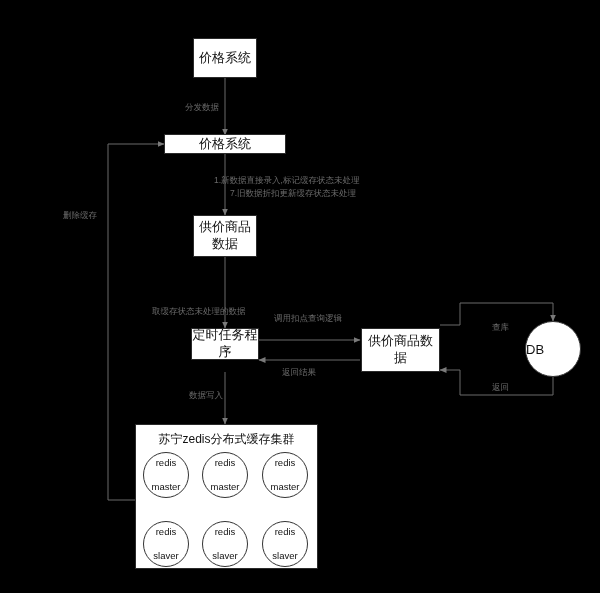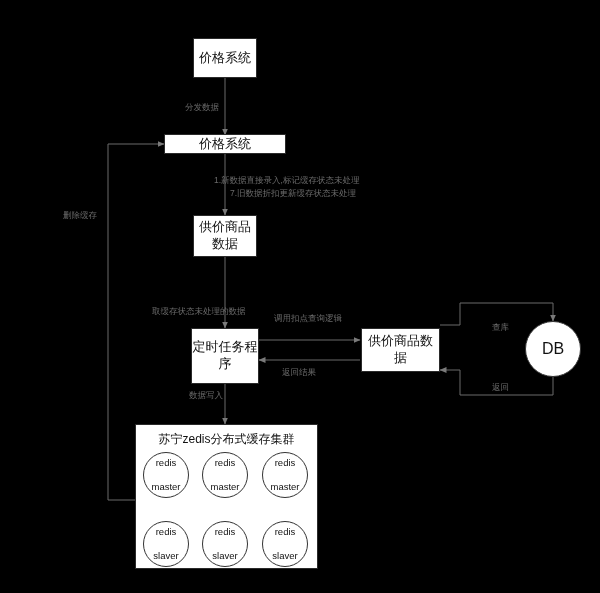--- a/index.html
+++ b/index.html
@@ -65,24 +65,23 @@
     box-sizing: border-box;
     line-height: 1.25;
     gap: 12px;
   }
   .db-node {
     position: absolute;
     border: 1px solid #333333;
     border-radius: 50%;
     background: #ffffff;
     color: #111111;
-    font-size: 16px;
+    font-size: 13px;
     display: flex;
     align-items: center;
-    justify-content: center;
     box-sizing: border-box;
   }
   .edge-label {
     position: absolute;
     color: #6a6a6a;
     font-size: 8.5px;
     white-space: pre;
     line-height: 1.45;
   }
 </style>
@@ -126,21 +125,21 @@
   </div>
 
   <div class="nodebox" style="left:164px; top:134px; width:122px; height:20px;">
     <span>价格系统</span>
   </div>
 
   <div class="nodebox" style="left:193px; top:215px; width:64px; height:42px;">
     <span>供价商品数据</span>
   </div>
 
-  <div class="nodebox" style="left:191px; top:328px; width:68px; height:56px;">
+  <div class="nodebox" style="left:191px; top:328px; width:68px; height:32px;">
     <span>定时任务程序</span>
   </div>
 
   <div class="nodebox" style="left:361px; top:328px; width:79px; height:44px;">
     <span>供价商品数据</span>
   </div>
 
   <div class="db-node" style="left:525px; top:321px; width:56px; height:56px;">
     <span>DB</span>
   </div>

